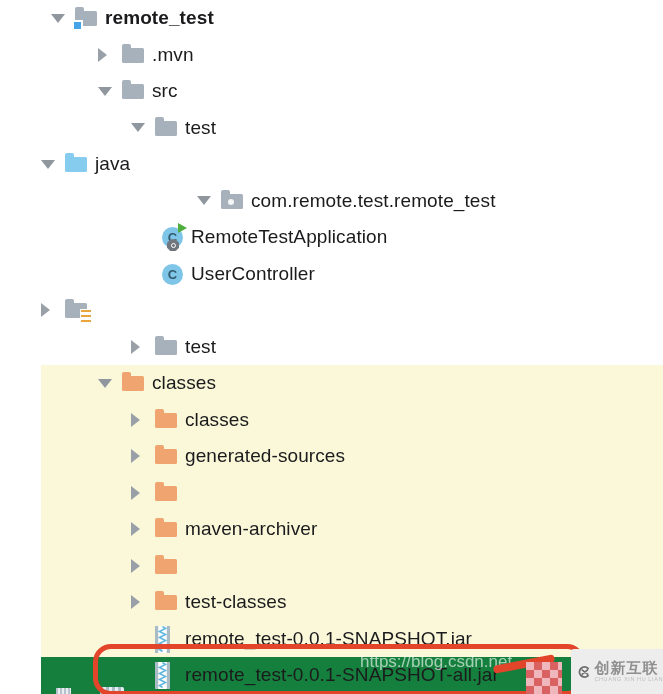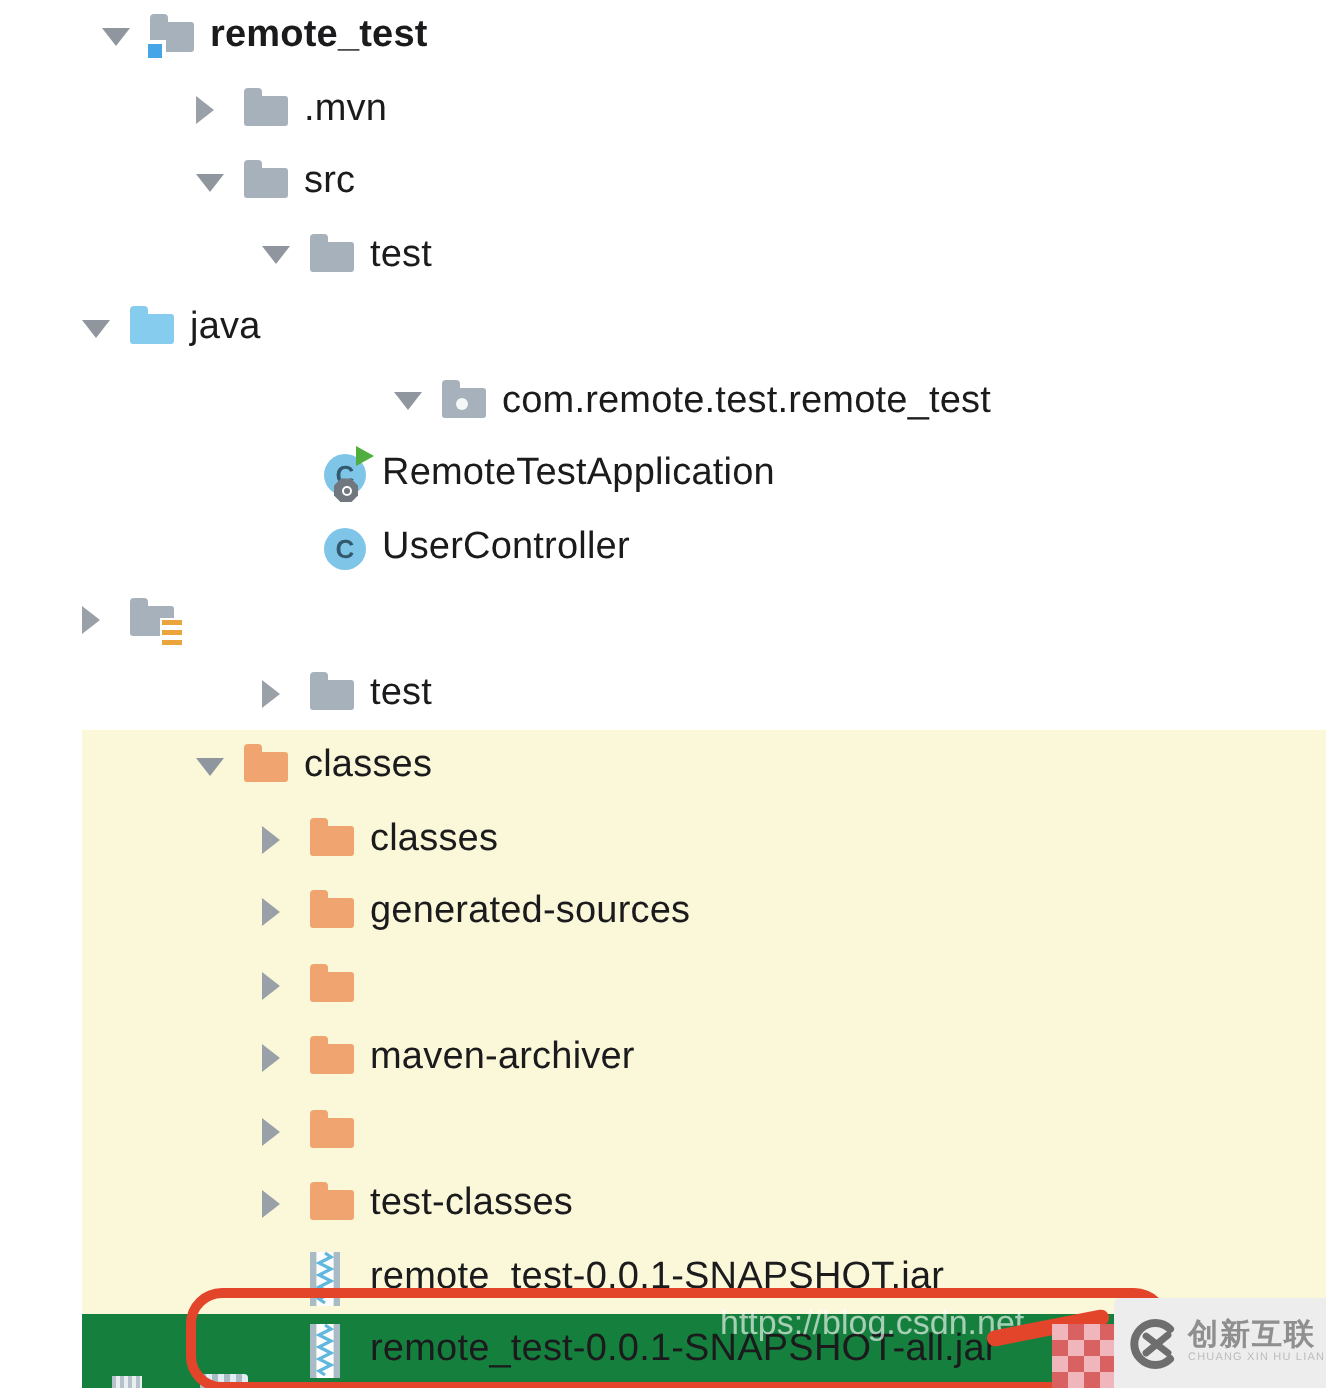--- a/index.html
+++ b/index.html
@@ -37,21 +37,21 @@
   .gear::after{content:"";position:absolute;left:3.5px;top:3.5px;width:5px;height:5px;border:1.3px solid #fff;border-radius:50%;box-sizing:border-box;}
   .jarsvg{position:absolute;left:0;top:1px;}
   
   .annot{position:absolute;left:93px;top:644px;width:482px;height:42px;border:5px solid #e2452a;border-radius:18px;z-index:3;}
   .annot-tail{position:absolute;left:493px;top:660px;width:62px;height:8px;background:#e2452a;border-radius:5px;transform:rotate(-11deg);z-index:3;}
   .pixel-blob{position:absolute;left:526px;top:662px;width:36px;height:32px;z-index:4;background-color:#efb6bc;
     background-image:linear-gradient(45deg,#d96161 25%,transparent 25%,transparent 75%,#d96161 75%),
                      linear-gradient(45deg,#d96161 25%,transparent 25%,transparent 75%,#d96161 75%);
     background-size:16px 16px;background-position:0 0,8px 8px;}
   .url-wm{position:absolute;left:360px;top:652px;z-index:2;font-size:17px;color:rgba(255,255,255,.62);white-space:nowrap;}
-  .brand{position:absolute;right:0;bottom:0;width:106px;height:45px;background:#ededed;z-index:5;
+  .brand{position:absolute;right:0;bottom:0;width:92px;height:45px;background:#ededed;z-index:5;
     display:flex;align-items:center;gap:4px;padding-left:7px;box-sizing:border-box;border-radius:3px 0 0 0;}
   .brand-text{display:flex;flex-direction:column;line-height:1;}
   .brand-title{font-size:15px;font-weight:700;color:#8f8f8f;letter-spacing:1px;white-space:nowrap;}
   .brand-sub{font-size:5.5px;color:#bcbcbc;letter-spacing:.6px;margin-top:2px;white-space:nowrap;}
   .frag-a{position:absolute;left:56px;top:688px;width:15px;height:6px;z-index:1;
     background:repeating-linear-gradient(90deg,#b6c2cb 0 2px,#e9eef1 2px 4px);}
   .frag-b{position:absolute;left:100px;top:687px;width:24px;height:7px;z-index:1;border-radius:2px 2px 0 0;
     background:repeating-linear-gradient(90deg,#a9bcc6 0 3px,#e3eef4 3px 6px);}
 </style>
 </head>

